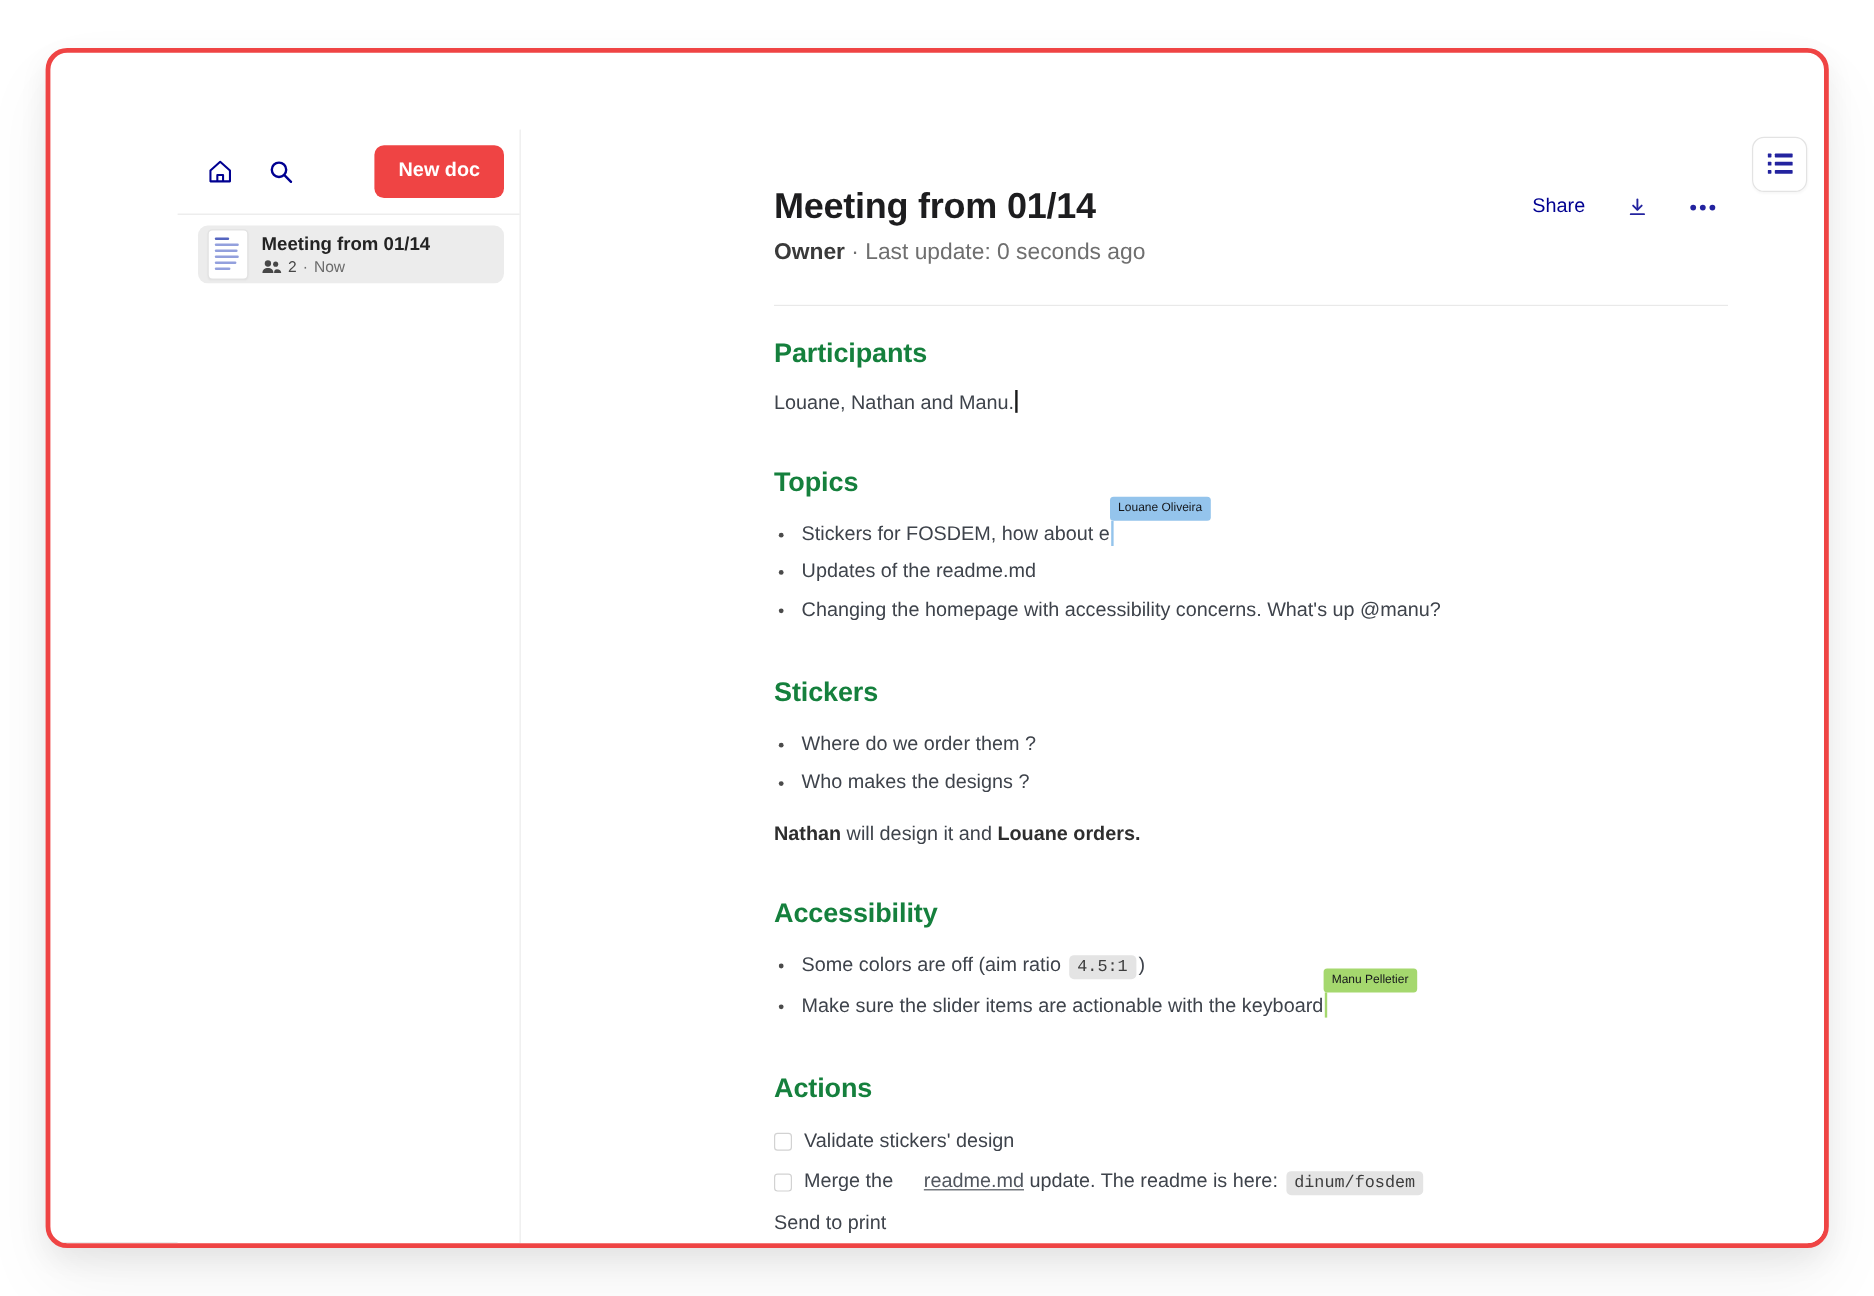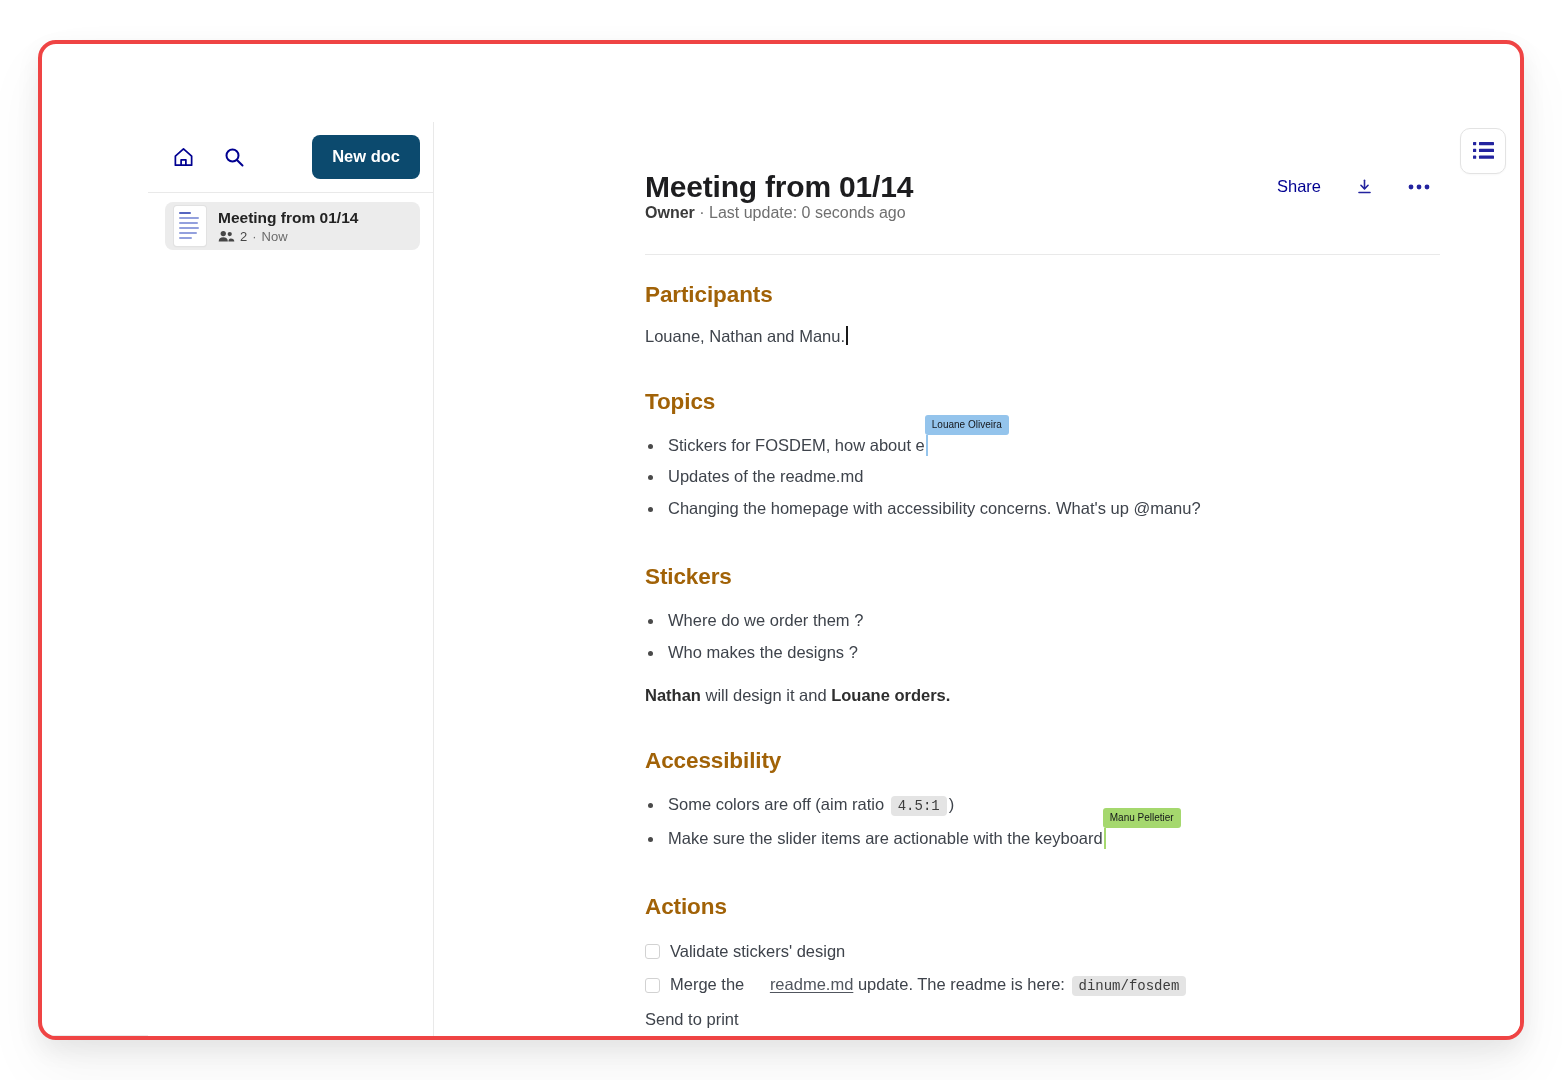--- a/index.html
+++ b/index.html
@@ -30,21 +30,21 @@
              color:#8b5cf6; font-family:inherit; font-size:16.5px; font-weight:500; padding:0; }
 
   
   .body-row { flex:1; display:flex; min-height:0; }
 
   
   .sidebar { flex:0 0 286px; border-right:1px solid #e9e9e9; display:flex; flex-direction:column; }
   .sidebar-toolbar { height:71px; flex:0 0 71px; border-bottom:1px solid #e9e9e9;
                      display:flex; align-items:center; padding:0 13px 0 24px; gap:28px; }
   .icon-btn { background:none; border:none; padding:0; cursor:pointer; display:flex; align-items:center; }
-  .new-doc-btn { margin-left:auto; background:#0c4a6e; color:#fff; border:none; border-radius:8px;
+  .new-doc-btn { margin-left:auto; background:#ef4444; color:#fff; border:none; border-radius:8px;
                  height:44px; padding:0 20px; font-family:inherit; font-size:16.5px; font-weight:700; cursor:pointer; }
   .doc-list { padding:9px 13px 0 17px; }
   .doc-item { display:flex; align-items:center; gap:12px; background:#ececec; border-radius:8px;
               height:48px; padding:0 10px 0 9px; cursor:pointer; }
   .doc-thumb { width:32px; height:40px; background:#fff; border-radius:3px;
                box-shadow:0 0 0 1px #e2e2e2, 0 1px 2px rgba(0,0,0,.06);
                padding:6px 5px; display:flex; flex-direction:column; gap:3px; }
   .doc-thumb i { display:block; height:2.5px; border-radius:1px; background:#93a0dd; }
   .doc-thumb i:nth-child(1){ width:55%; background:#5565c0; height:3px; }
   .doc-thumb i:nth-child(2){ width:92%; }
@@ -61,27 +61,27 @@
   .toc-button { position:absolute; top:6px; right:14px; width:46px; height:46px; background:#fff;
                 border:1px solid #e3e3e3; border-radius:10px; display:flex; align-items:center;
                 justify-content:center; cursor:pointer; box-shadow:0 1px 2px rgba(0,0,0,.03); }
 
   .doc-container { padding-left:211px; width:1006px; }
   .title-row { margin-top:48px; display:flex; align-items:center; justify-content:space-between; }
   .doc-title { margin:0; font-size:30px; font-weight:800; color:#1d1d1f; letter-spacing:-.2px; }
   .doc-actions { display:flex; align-items:center; gap:34px; padding-right:10px; }
   .share-btn { background:none; border:none; padding:0; cursor:pointer; font-family:inherit;
                font-size:16.5px; font-weight:500; color:#000091; }
-  .doc-meta { font-size:16px; color:#6f6f6f; }
+  .doc-meta { margin-top:10px; font-size:19px; color:#6f6f6f; }
   .doc-meta b { color:#3a3a3a; font-weight:700; }
   .doc-divider { border:none; border-top:1px solid #e9e9e9; margin:32px 0 0; }
 
   
   .doc-body { color:#3e434b; font-size:16.5px; }
-  .doc-body h2 { font-size:22.5px; font-weight:700; color:#a16207; margin:40px 0 15px; letter-spacing:-.1px; }
+  .doc-body h2 { font-size:22.5px; font-weight:700; color:#15803d; margin:40px 0 15px; letter-spacing:-.1px; }
   .doc-body h2.first { margin-top:27px; }
   .doc-body p { margin:14px 0 0; line-height:26px; }
   .doc-body ul { margin:0; padding-left:19px; }
   .doc-body li { line-height:31.5px; padding-left:4px; }
   .doc-body li::marker { color:#4a4a4a; font-size:.95em; }
   .doc-body b { color:#2e2e2e; }
   .code-pill { font-family:"Liberation Mono","DejaVu Sans Mono",monospace; font-size:14px;
                background:#e4e4e4; color:#3d3d3d; border-radius:4px; padding:2px 7px; margin:0 2px; }
   .doc-link { color:#51565e; text-decoration:underline; text-underline-offset:2px;margin-left:21px; }
 

